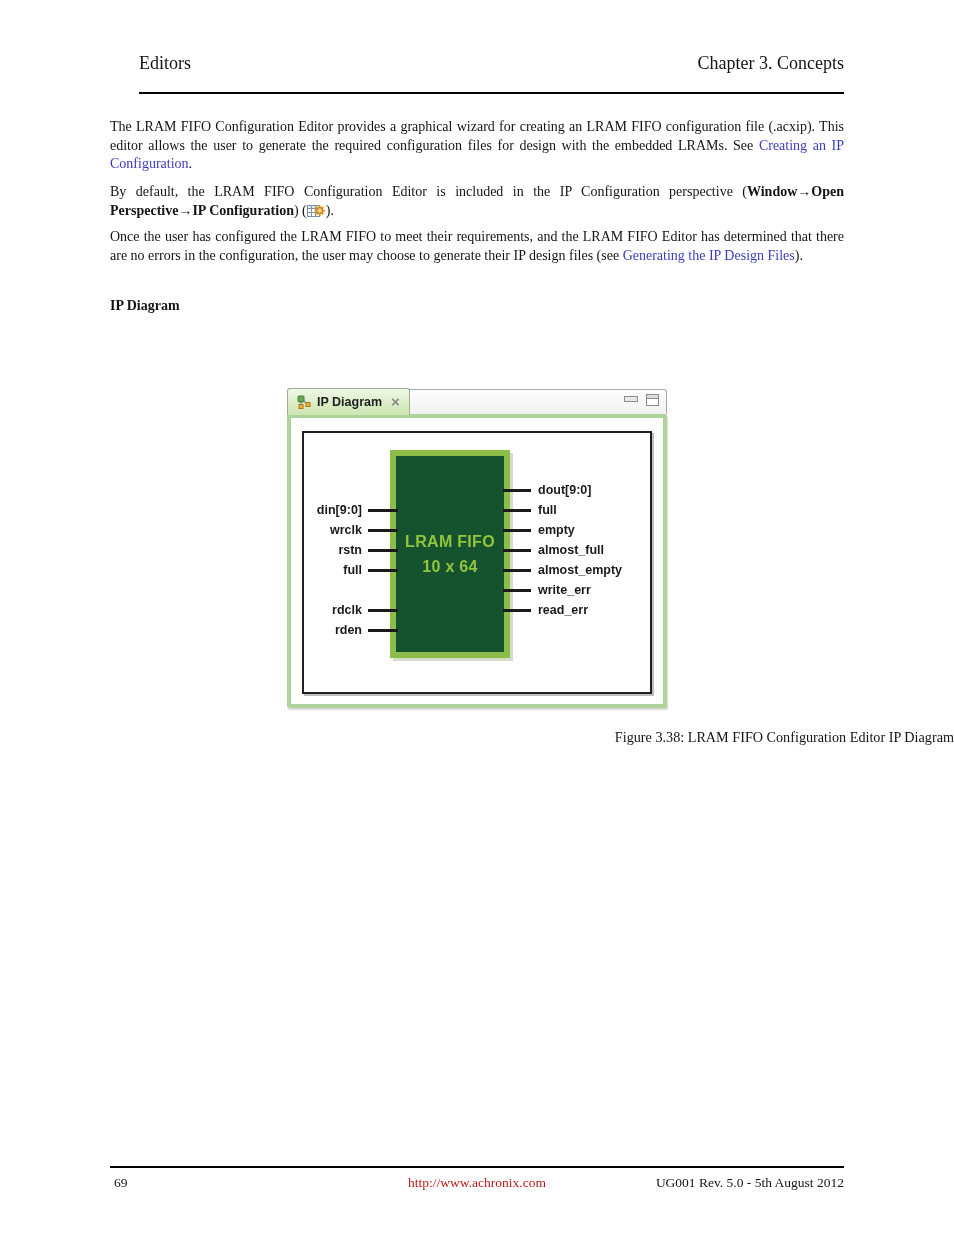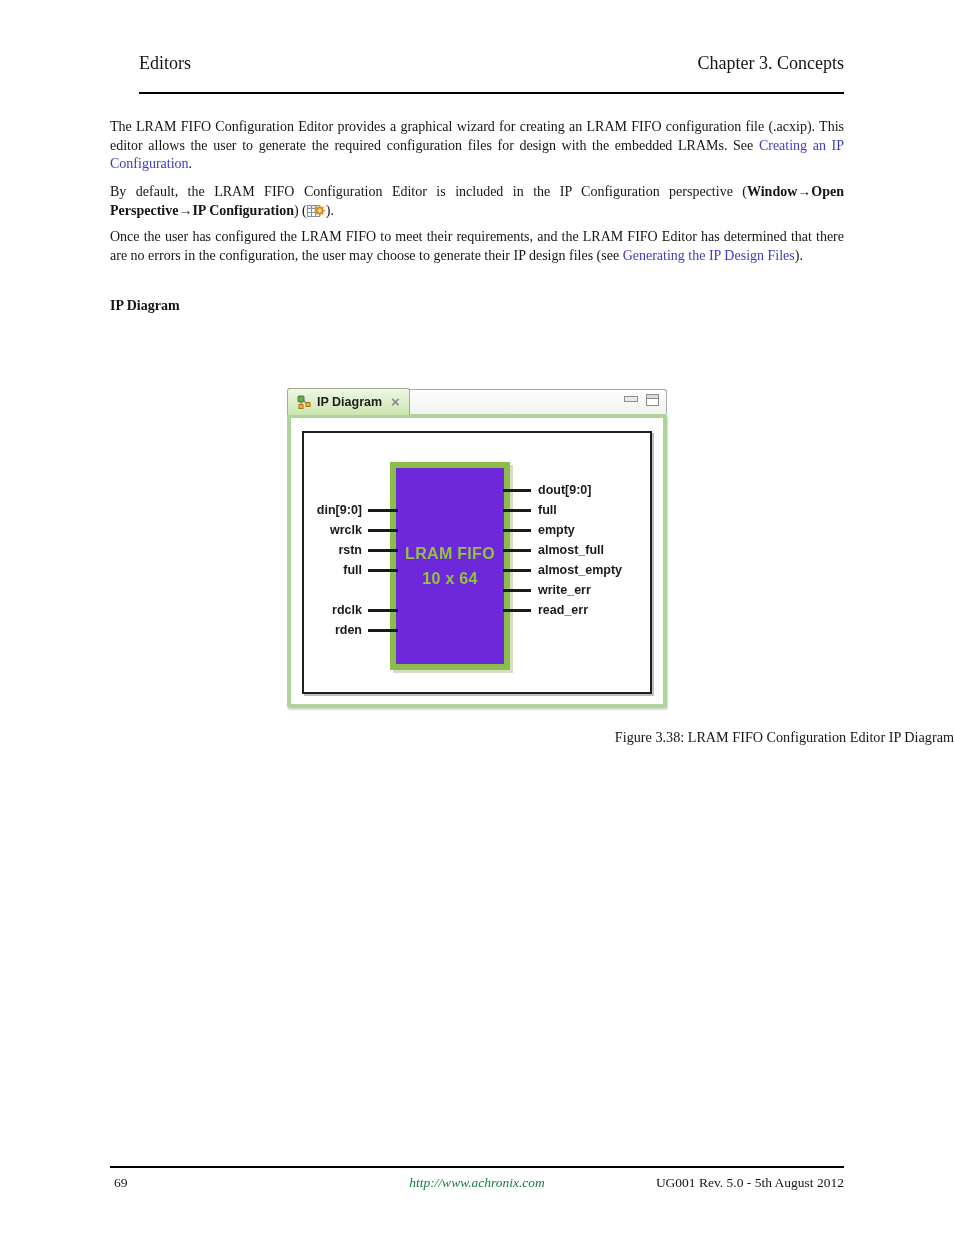--- a/index.html
+++ b/index.html
@@ -42,21 +42,21 @@
   .para {
     position: absolute; left: 110px; width: 734px;
     font-size: 14px; line-height: 18.6px; text-align: justify;
   }
   .p1 { top: 118px; }
   .p2 { top: 183px; }
   .p3 { top: 228px; }
   .h2 { top: 297px; font-weight: bold; text-align: left; }
   .p4 { top: 330px; }
   .doclink { color: #3c3cc0; cursor: pointer; text-decoration: none; }
-  .flink a, .footer-link { color: #15803d; cursor: pointer; text-decoration: none; font-style: italic; }
+  .flink a, .footer-link { color: #b91c1c; cursor: pointer; text-decoration: none; }
   b { font-weight: bold; }
   .inline-icon { display: inline-block; vertical-align: -3px; }
 
   .caption {
     position: absolute; left: 0; right: 0; top: 729px;
     text-align: right; font-size: 14.2px;
   }
 
   
   .ipd-window { position: absolute; left: 287px; top: 388px; width: 380px; height: 320px; }
@@ -103,22 +103,22 @@
     box-shadow: 1px 2px 1px rgba(0,0,0,0.15);
   }
   .ipd-canvas { position: relative; width: 372px; height: 286px; }
 
   .ipd-frame {
     position: absolute; left: 11px; top: 13px; width: 350px; height: 263px;
     border: 2px solid #1f1f1f;
     box-shadow: 2px 2px 0 rgba(70,70,70,0.35);
   }
   .ipd-block {
-    position: absolute; left: 99px; top: 44px; width: 120px; height: 208px;
-    border: 6px solid #8cbd48; background: #6d28d9; z-index: 1;
+    position: absolute; left: 99px; top: 32px; width: 120px; height: 208px;
+    border: 6px solid #8cbd48; background: #14532d; z-index: 1;
     box-shadow: 3px 3px 0 rgba(150,170,120,0.4);
     display: flex; flex-direction: column; align-items: center; justify-content: center;
     font-family: "Liberation Sans", sans-serif; font-weight: bold;
     font-size: 16px; color: #93c43e; letter-spacing: 0.3px; line-height: 25px;
   }
 
   .pins { position: absolute; top: 62px; z-index: 2; }
   .pins-left  { left: 0; width: 107px; margin-top: 20px; }
   .pins-right { left: 212px; }
   .pin-row { height: 20px; display: flex; align-items: center; }

